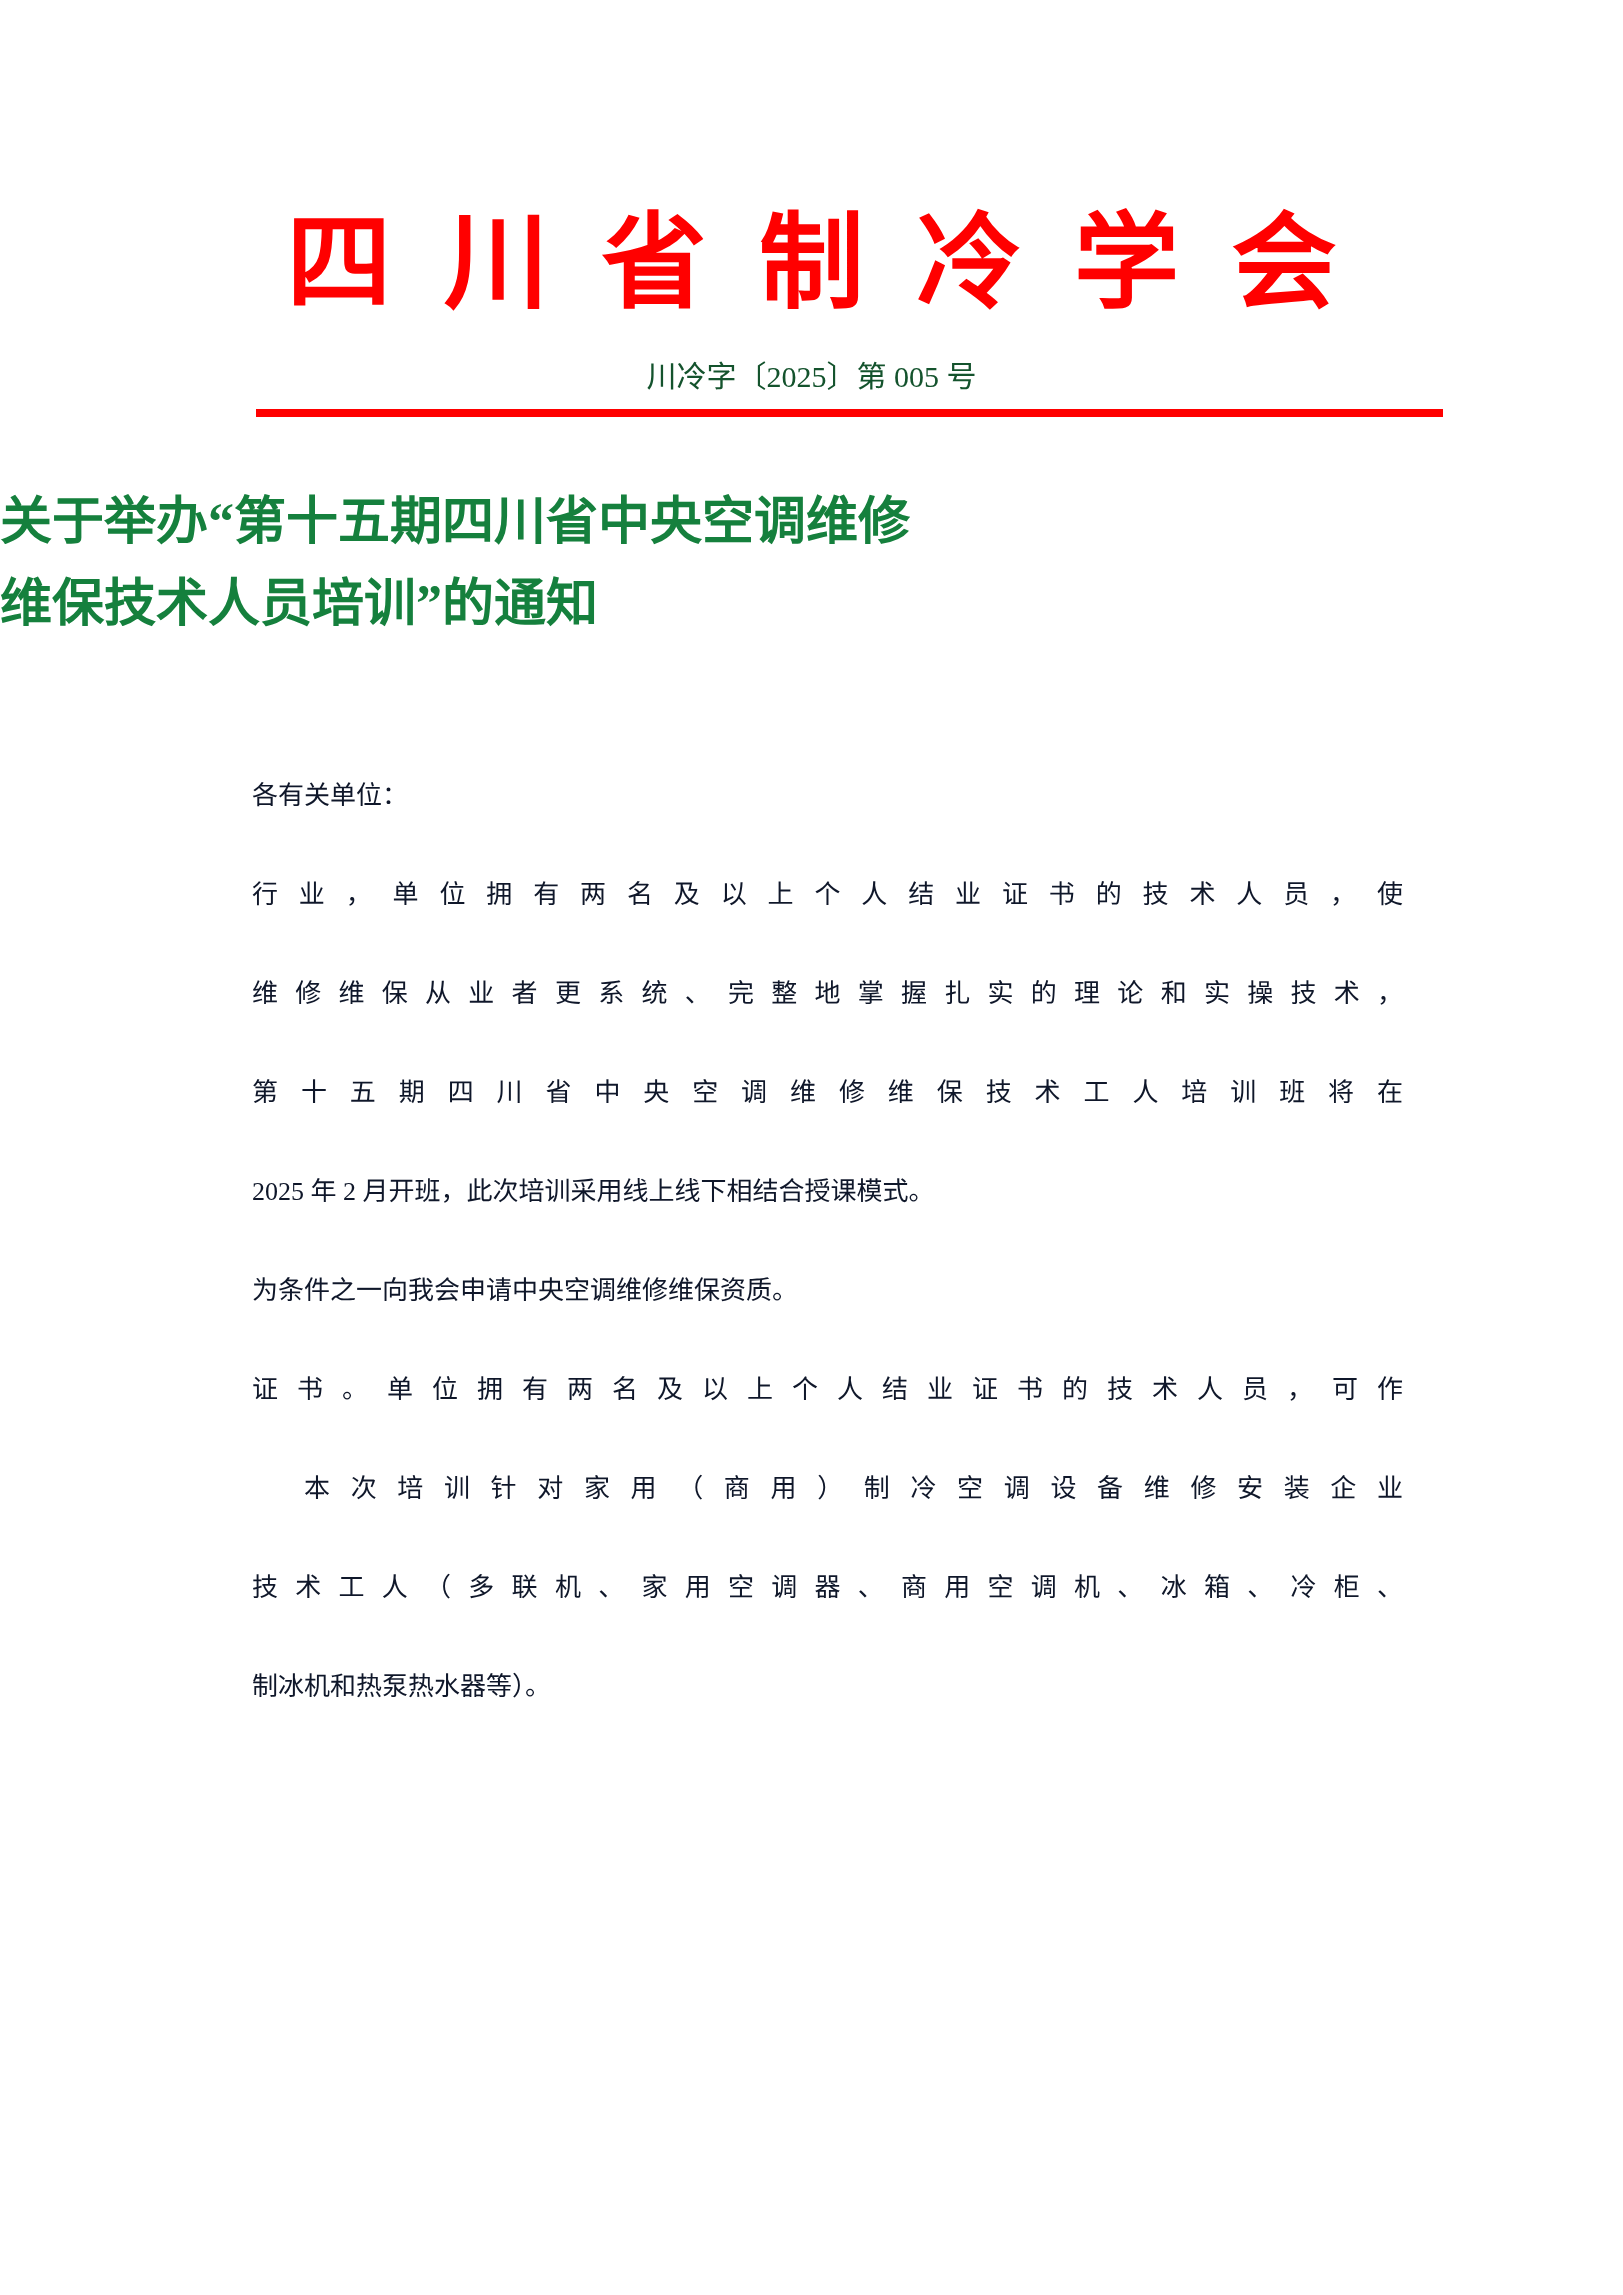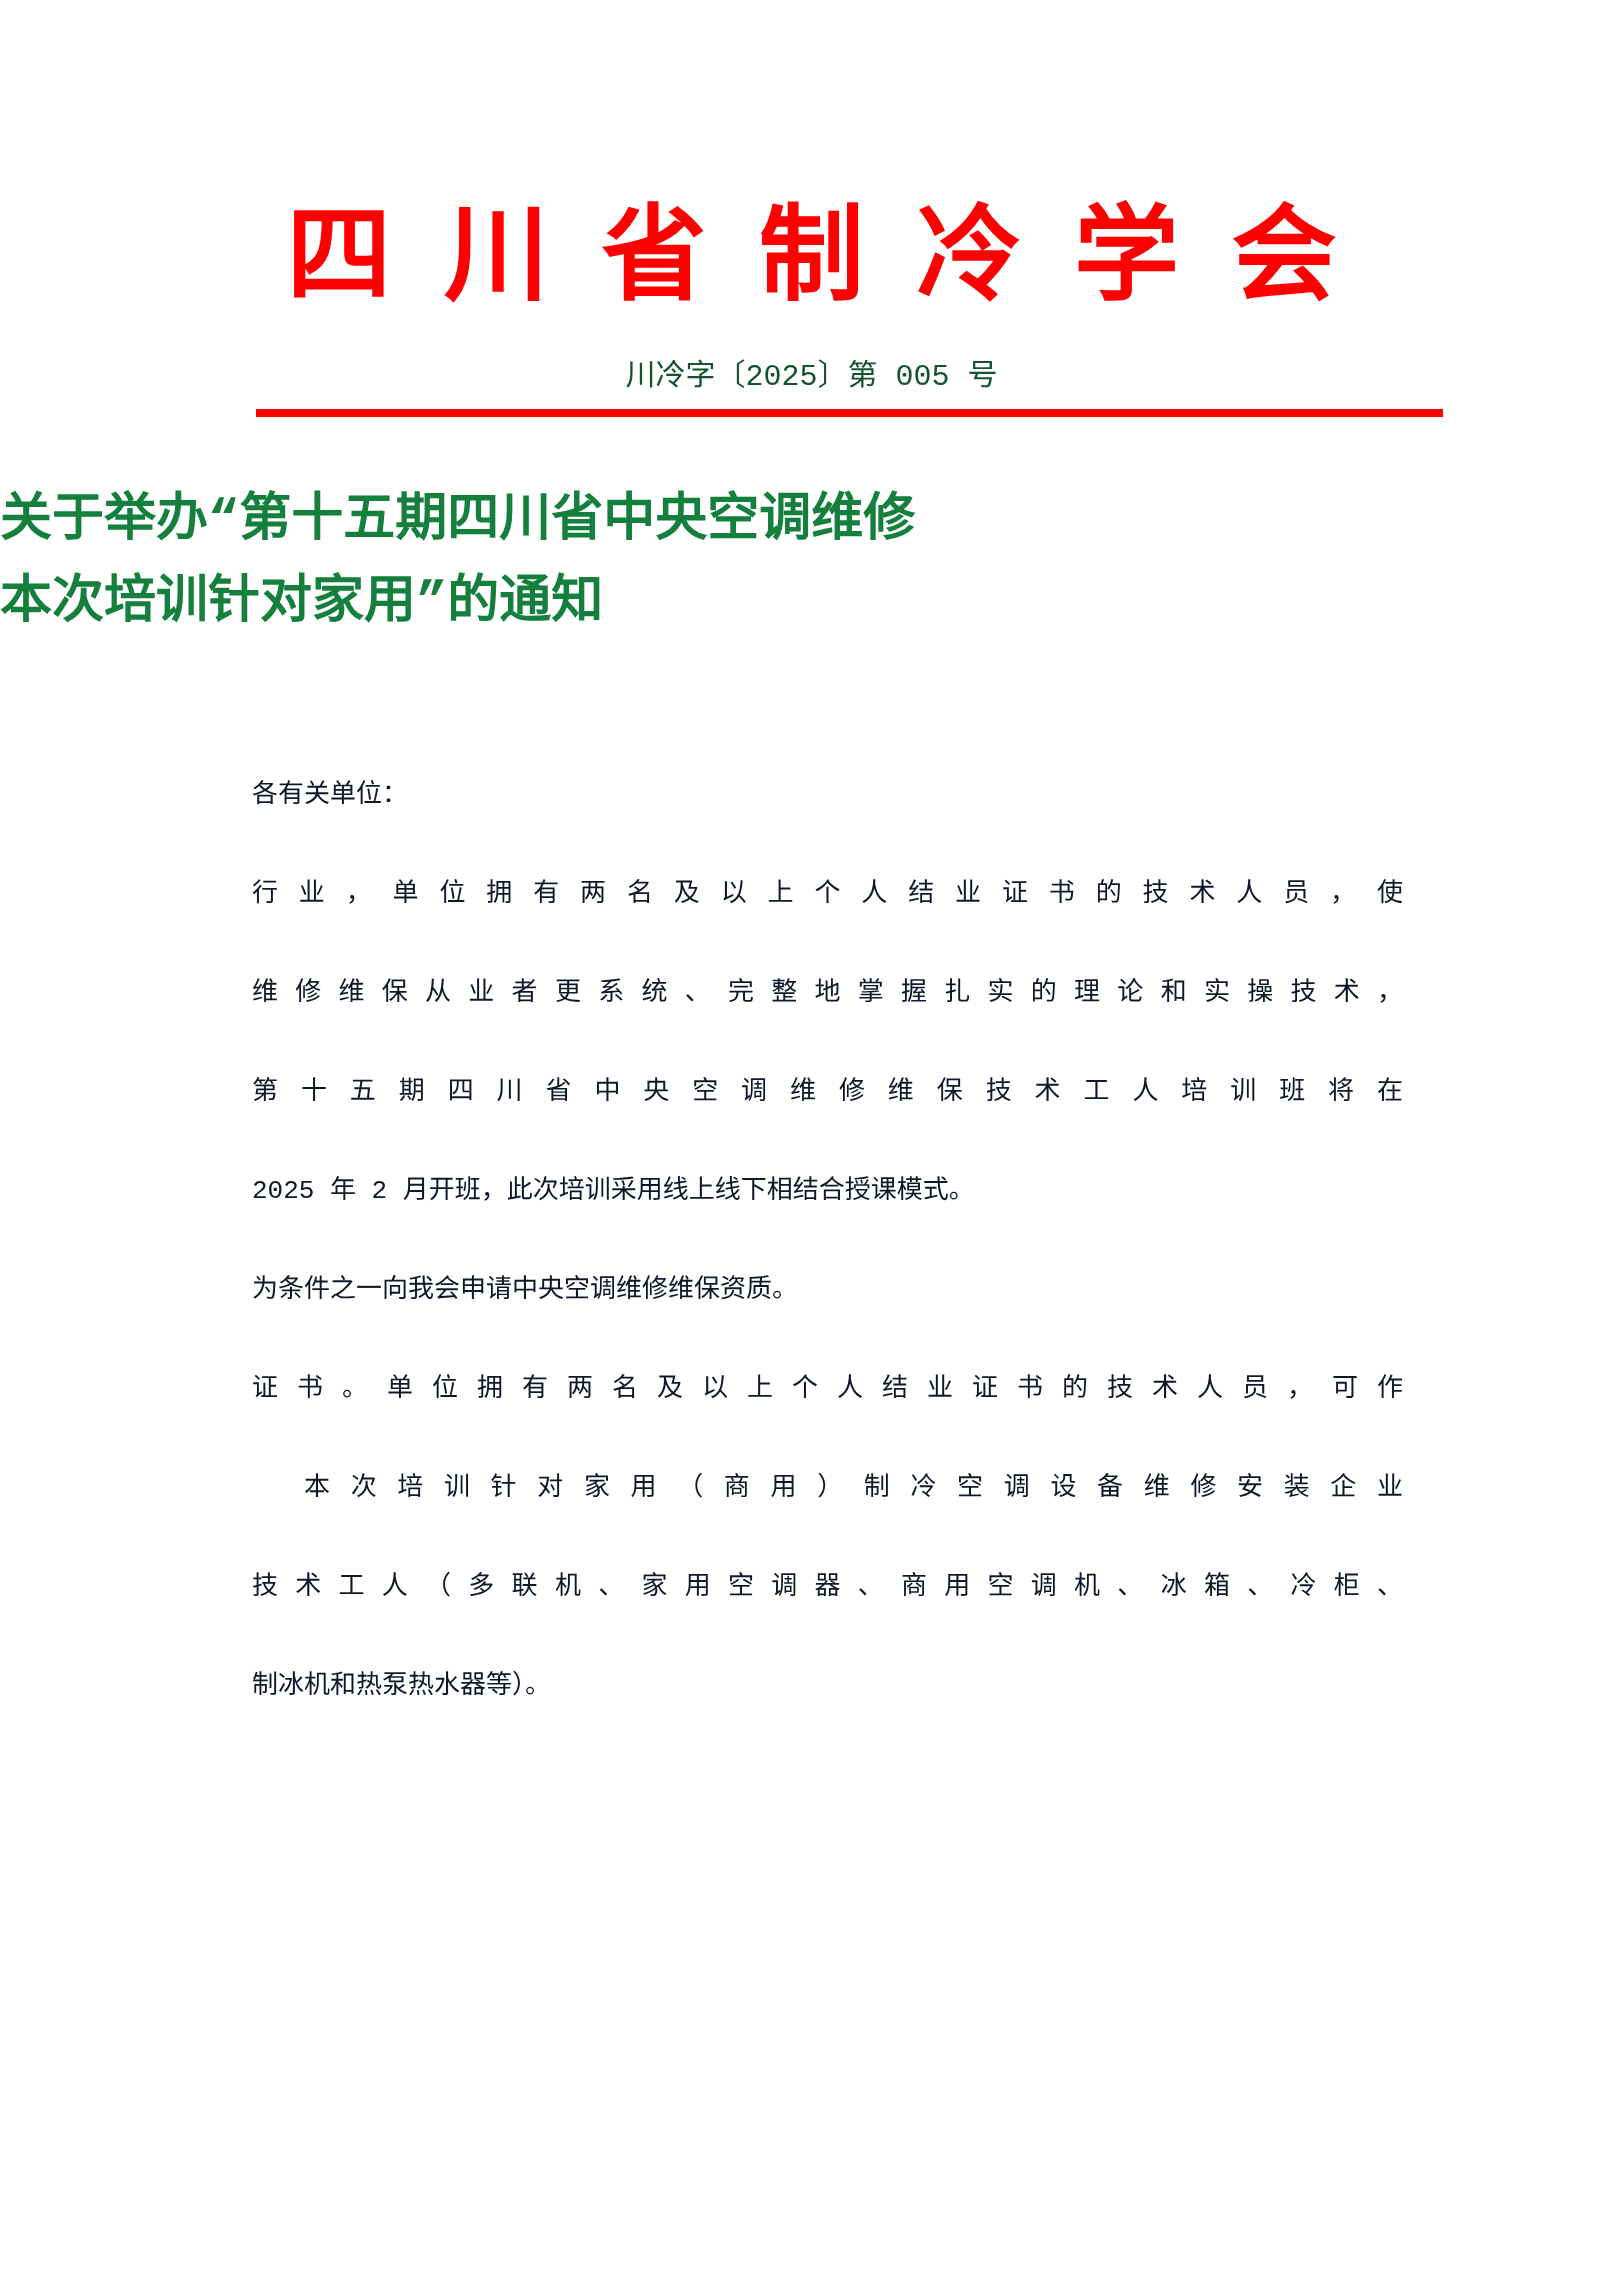--- a/index.html
+++ b/index.html
@@ -6,21 +6,21 @@
     margin: 0;
     padding: 0;
     background: #ffffff;
   }
   .page {
     position: relative;
     width: 1623px;
     height: 2295px;
     background: #ffffff;
     overflow: hidden;
-    font-family: Liberation Mono, monospace;
+    font-family: Liberation Serif, serif;
     color: #000000;
   }
   
   .org-title {
     margin-top: 211px;
     text-align: center;
     font-size: 105px;
     line-height: 1.0;
     font-weight: bold;
     color: #ff0000;
@@ -77,21 +77,21 @@
 <div class="page">
 
   <div class="org-title">四川省制冷学会</div>
 
   <div class="doc-number">川冷字〔2025〕第 005 号</div>
 
   <div class="red-divider"></div>
 
   <div class="notice-title">
     <div class="t-line">关于举办“第十五期四川省中央空调维修</div>
-    <div class="t-line">本次培训针对家用”的通知</div>
+    <div class="t-line">维保技术人员培训”的通知</div>
   </div>
 
   <div class="body-text">
 
     <div class="b-line salutation">各有关单位：</div>
 
     <div>
       <div class="b-line">行业，单位拥有两名及以上个人结业证书的技术人员，使</div>
       <div class="b-line">维修维保从业者更系统、完整地掌握扎实的理论和实操技术，</div>
       <div class="b-line">第十五期四川省中央空调维修维保技术工人培训班将在</div>

